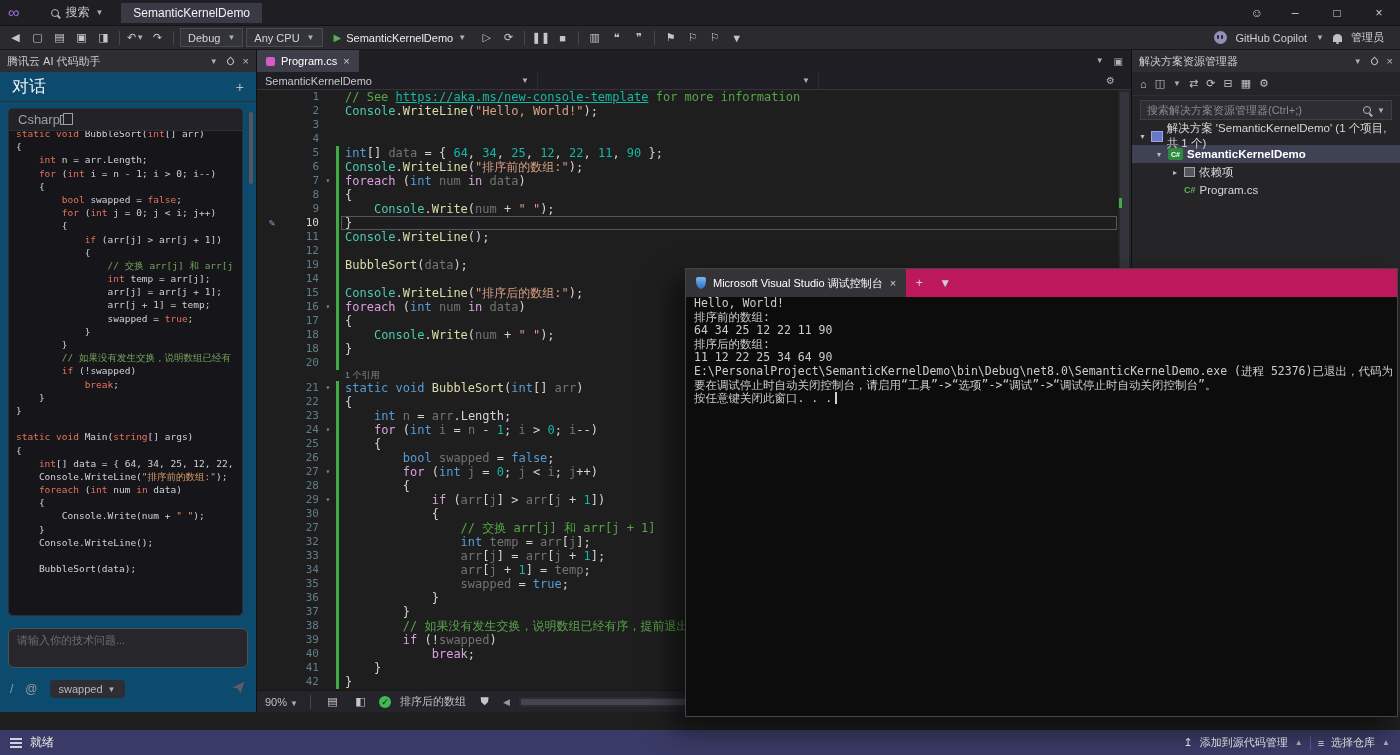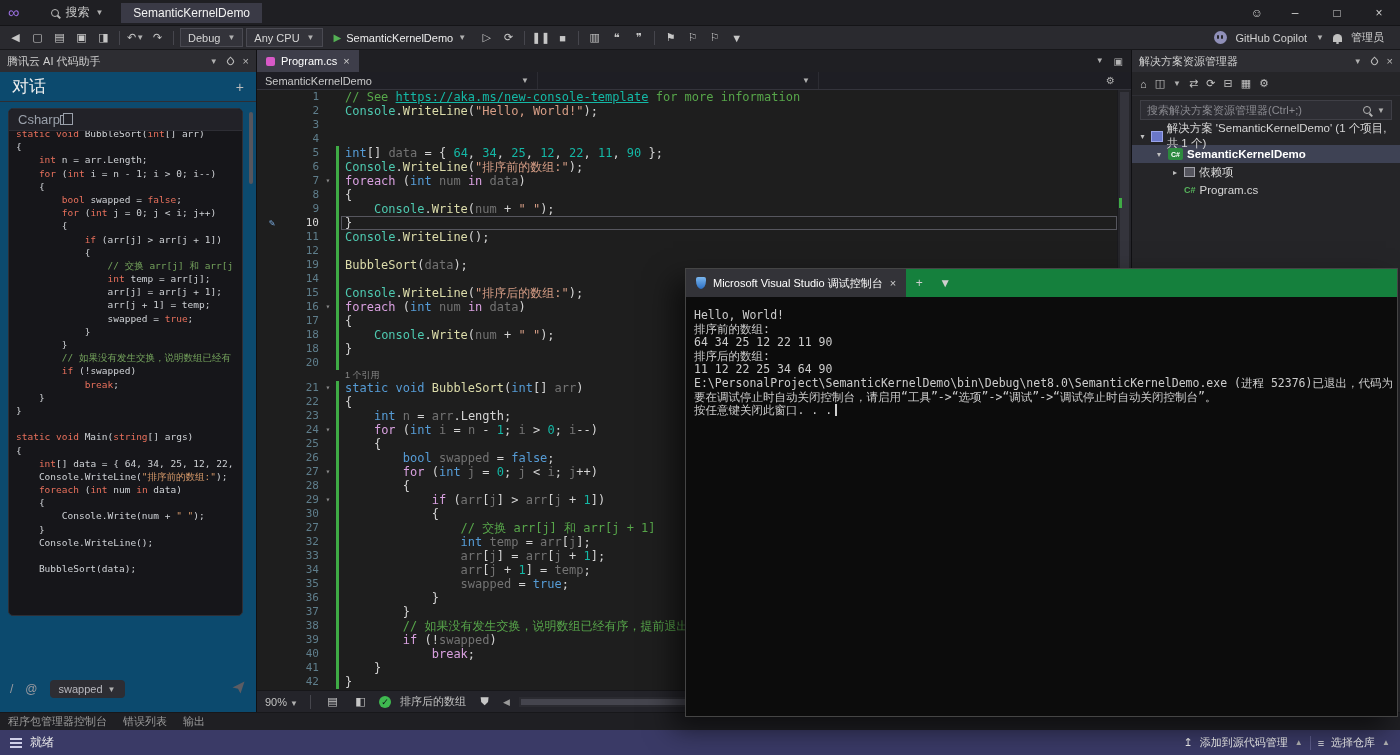--- a/index.html
+++ b/index.html
@@ -112,25 +112,25 @@
 .ti-dependencies{width:11px;height:10px;border:1px solid #a0a0a8;background:#55555e}
 .ti-csharp-file{color:#57b45c;font-size:9px;font-weight:bold}
 
 .bottom-tabs{position:absolute;left:0;right:0;bottom:25px;height:18px;background:#1f1f23;display:flex;align-items:center;gap:16px;padding:0 8px;font-size:11px;color:#9a9a9a;border-top:1px solid #17171a}
 .statusbar{position:absolute;left:0;right:0;bottom:0;height:25px;background:#3a3a66;display:flex;align-items:center;gap:8px;padding:0 10px;color:#ececec;font-size:12px}
 .sb-icon{width:12px;height:10px;background:linear-gradient(#cfcfe8 2px,transparent 2px,transparent 4px,#cfcfe8 4px,#cfcfe8 6px,transparent 6px,transparent 8px,#cfcfe8 8px)}
 .sb-right{margin-left:auto;display:flex;align-items:center;gap:7px;font-size:11px}
 .sb-sep{width:1px;height:14px;background:#5c5c8a}
 
 .console-win{position:absolute;left:685px;top:268px;width:713px;height:449px;background:#0c0c0c;border:1px solid #454545;box-shadow:-12px 12px 26px rgba(0,0,0,.55);z-index:30}
-.console-tabbar{height:28px;background:#15803d;display:flex;align-items:center}
+.console-tabbar{height:28px;background:#be185d;display:flex;align-items:center}
 .con-tab{height:100%;display:flex;align-items:center;gap:7px;padding:0 10px;background:#333338;color:#fff;font-size:11px}
 .icon-shield{width:10px;height:12px;background:linear-gradient(180deg,#7ab6ee,#2c6fc4);border-radius:2px 2px 50% 50%/2px 2px 70% 70%}
 .con-btn{width:26px;height:100%;display:flex;align-items:center;justify-content:center;color:#cfcfcf;font-size:12px}
-.console-body{padding:12px 8px 0;font-family:"DejaVu Sans Mono","Liberation Mono",monospace;font-size:11.5px;line-height:13.6px;color:#cccccc;white-space:pre;overflow:hidden;height:419px}
+.console-body{padding:0 8px 0;font-family:"DejaVu Sans Mono","Liberation Mono",monospace;font-size:11.5px;line-height:13.6px;color:#cccccc;white-space:pre;overflow:hidden;height:419px}
 .con-cursor{display:inline-block;width:2px;height:12px;background:#d0d0d0;vertical-align:-2px;margin-left:3px}
 </style>
 </head>
 <body>
 
 <div class="app">
 
   <div class="titlebar">
     <span class="vs-logo">∞</span>
     <div class="tb-search">
@@ -209,20 +209,23 @@
         <span class="plus">+</span>
       </div>
       <div class="code-card">
         <div class="card-header">
           <span>Csharp</span>
           <span class="icon-copy"></span>
         </div>
         <div class="ai-code"><div class="ai-row clip"><span class="tk-kw">static void </span><span class="tk-pln">BubbleSort(</span><span class="tk-kw">int</span><span class="tk-pln">[] arr)</span></div><div class="ai-row"><span class="tk-pln">{</span></div><div class="ai-row"><span class="tk-pln">    </span><span class="tk-kw">int</span><span class="tk-pln"> n = arr.Length;</span></div><div class="ai-row"><span class="tk-pln">    </span><span class="tk-kw">for</span><span class="tk-pln"> (</span><span class="tk-kw">int</span><span class="tk-pln"> i = n - 1; i &gt; 0; i--)</span></div><div class="ai-row"><span class="tk-pln">    {</span></div><div class="ai-row"><span class="tk-pln">        </span><span class="tk-kw">bool</span><span class="tk-pln"> swapped = </span><span class="tk-kw">false</span><span class="tk-pln">;</span></div><div class="ai-row"><span class="tk-pln">        </span><span class="tk-kw">for</span><span class="tk-pln"> (</span><span class="tk-kw">int</span><span class="tk-pln"> j = 0; j &lt; i; j++)</span></div><div class="ai-row"><span class="tk-pln">        {</span></div><div class="ai-row"><span class="tk-pln">            </span><span class="tk-kw">if</span><span class="tk-pln"> (arr[j] &gt; arr[j + 1])</span></div><div class="ai-row"><span class="tk-pln">            {</span></div><div class="ai-row"><span class="tk-pln">                </span><span class="tk-cm">// 交换 arr[j] 和 arr[j +</span></div><div class="ai-row"><span class="tk-pln">                </span><span class="tk-kw">int</span><span class="tk-pln"> temp = arr[j];</span></div><div class="ai-row"><span class="tk-pln">                arr[j] = arr[j + 1];</span></div><div class="ai-row"><span class="tk-pln">                arr[j + 1] = temp;</span></div><div class="ai-row"><span class="tk-pln">                swapped = </span><span class="tk-kw">true</span><span class="tk-pln">;</span></div><div class="ai-row"><span class="tk-pln">            }</span></div><div class="ai-row"><span class="tk-pln">        }</span></div><div class="ai-row"><span class="tk-pln">        </span><span class="tk-cm">// 如果没有发生交换，说明数组已经有</span></div><div class="ai-row"><span class="tk-pln">        </span><span class="tk-kw">if</span><span class="tk-pln"> (!swapped)</span></div><div class="ai-row"><span class="tk-pln">            </span><span class="tk-kw">break</span><span class="tk-pln">;</span></div><div class="ai-row"><span class="tk-pln">    }</span></div><div class="ai-row"><span class="tk-pln">}</span></div><div class="ai-row"><span class="tk-pln"></span></div><div class="ai-row"><span class="tk-kw">static void </span><span class="tk-pln">Main(</span><span class="tk-kw">string</span><span class="tk-pln">[] args)</span></div><div class="ai-row"><span class="tk-pln">{</span></div><div class="ai-row"><span class="tk-pln">    </span><span class="tk-kw">int</span><span class="tk-pln">[] data = { 64, 34, 25, 12, 22, 11,</span></div><div class="ai-row"><span class="tk-pln">    Console.WriteLine(</span><span class="tk-str">"排序前的数组:"</span><span class="tk-pln">);</span></div><div class="ai-row"><span class="tk-pln">    </span><span class="tk-kw">foreach</span><span class="tk-pln"> (</span><span class="tk-kw">int</span><span class="tk-pln"> num </span><span class="tk-kw">in</span><span class="tk-pln"> data)</span></div><div class="ai-row"><span class="tk-pln">    {</span></div><div class="ai-row"><span class="tk-pln">        Console.Write(num + </span><span class="tk-str">" "</span><span class="tk-pln">);</span></div><div class="ai-row"><span class="tk-pln">    }</span></div><div class="ai-row"><span class="tk-pln">    Console.WriteLine();</span></div><div class="ai-row"><span class="tk-pln"></span></div><div class="ai-row"><span class="tk-pln">    BubbleSort(data);</span></div></div>
       </div>
       <div class="ai-scrollthumb"></div>
+      <div class="ask-box">
+        <input class="ask-input" placeholder="请输入你的技术问题..." style="">
+      </div>
       <div class="ai-footer">
         <span>/</span>
         <span>@</span>
         <span class="model-pill">
           <span>swapped</span>
           <span class="caret">▼</span>
         </span>
         <span class="send">
           <svg width="15" height="15" viewBox="0 0 15 15">
               <path d="M1.5 7.5 L13.5 1.5 L9.5 13.5 L7 8.8 Z" fill="#5c5c63"></path>
@@ -619,25 +622,20 @@
           </div>
           <div class="tree-row" style="padding-left: 38px;">
             <span class="tree-arrow"></span>
             <span class="tree-icon ti-csharp-file">C#</span>
             <span class="tree-label">Program.cs</span>
           </div>
         </div>
     </section>
   </div>
 
-  <div class="bottom-tabs">
-      <span>程序包管理器控制台</span>
-      <span>错误列表</span>
-      <span>输出</span>
-    </div>
 
   <div class="statusbar">
     <span class="sb-icon"></span>
     <span>就绪</span>
     <div class="sb-right">
       <span>↥</span>
       <span>添加到源代码管理</span>
       <span class="caret">▲</span>
       <span class="sb-sep"></span>
       <span>≡</span>

